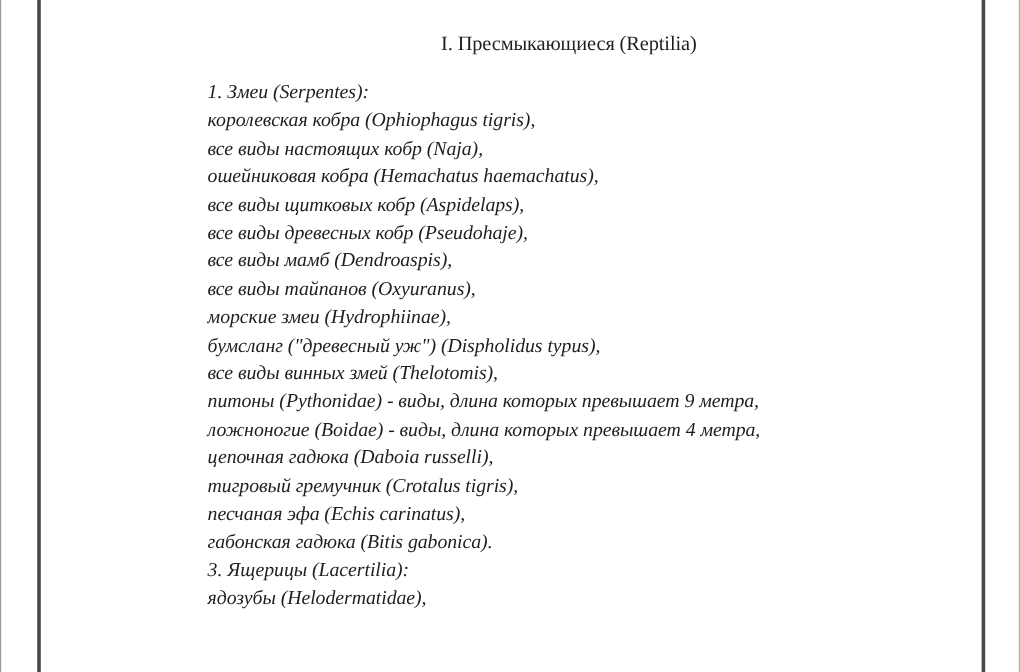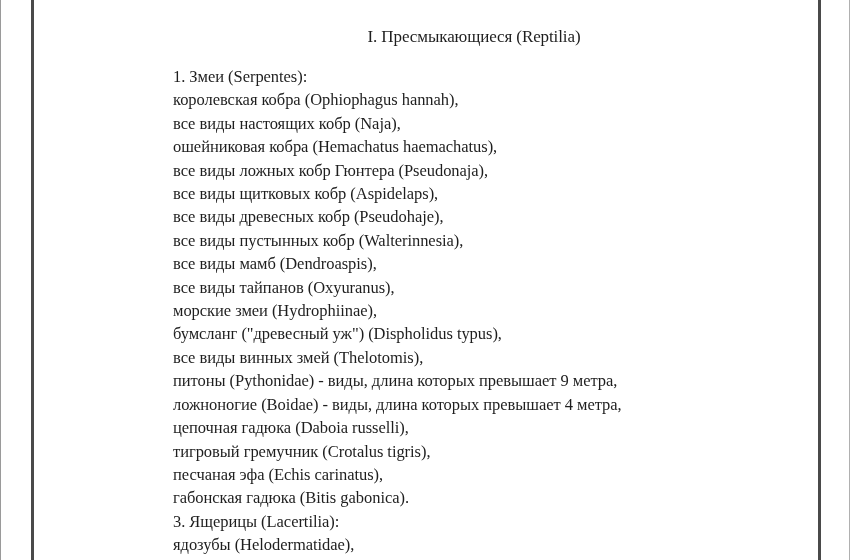--- a/index.html
+++ b/index.html
@@ -56,39 +56,38 @@
       padding: 0;
       list-style: none;
       font-size: 16.5px;
       line-height: 23.4px;
       letter-spacing: -0.05px;
     }
     .list li {
       white-space: nowrap;
       margin: 0;
       padding: 0;
+      font-style: italic;
     }
   </style>
 </head>
 <body>
 
 <div class="outer-line-left"></div>
 <div class="outer-line-right"></div>
 
 <div class="page">
   <div class="title">I. Пресмыкающиеся (Reptilia)</div>
   <ul class="list">
     <li>1. Змеи (Serpentes):</li>
-    <li>королевская кобра (Ophiophagus hannah),</li>
+    <li>королевская кобра (Ophiophagus tigris),</li>
     <li>все виды настоящих кобр (Naja),</li>
     <li>ошейниковая кобра (Hemachatus haemachatus),</li>
-    <li>все виды ложных кобр Гюнтера (Pseudonaja),</li>
     <li>все виды щитковых кобр (Aspidelaps),</li>
     <li>все виды древесных кобр (Pseudohaje),</li>
-    <li>все виды пустынных кобр (Walterinnesia),</li>
     <li>все виды мамб (Dendroaspis),</li>
     <li>все виды тайпанов (Oxyuranus),</li>
     <li>морские змеи (Hydrophiinae),</li>
     <li>бумсланг ("древесный уж") (Dispholidus typus),</li>
     <li>все виды винных змей (Thelotomis),</li>
     <li>питоны (Pythonidae) - виды, длина которых превышает 9 метра,</li>
     <li>ложноногие (Boidae) - виды, длина которых превышает 4 метра,</li>
     <li>цепочная гадюка (Daboia russelli),</li>
     <li>тигровый гремучник (Crotalus tigris),</li>
     <li>песчаная эфа (Echis carinatus),</li>

